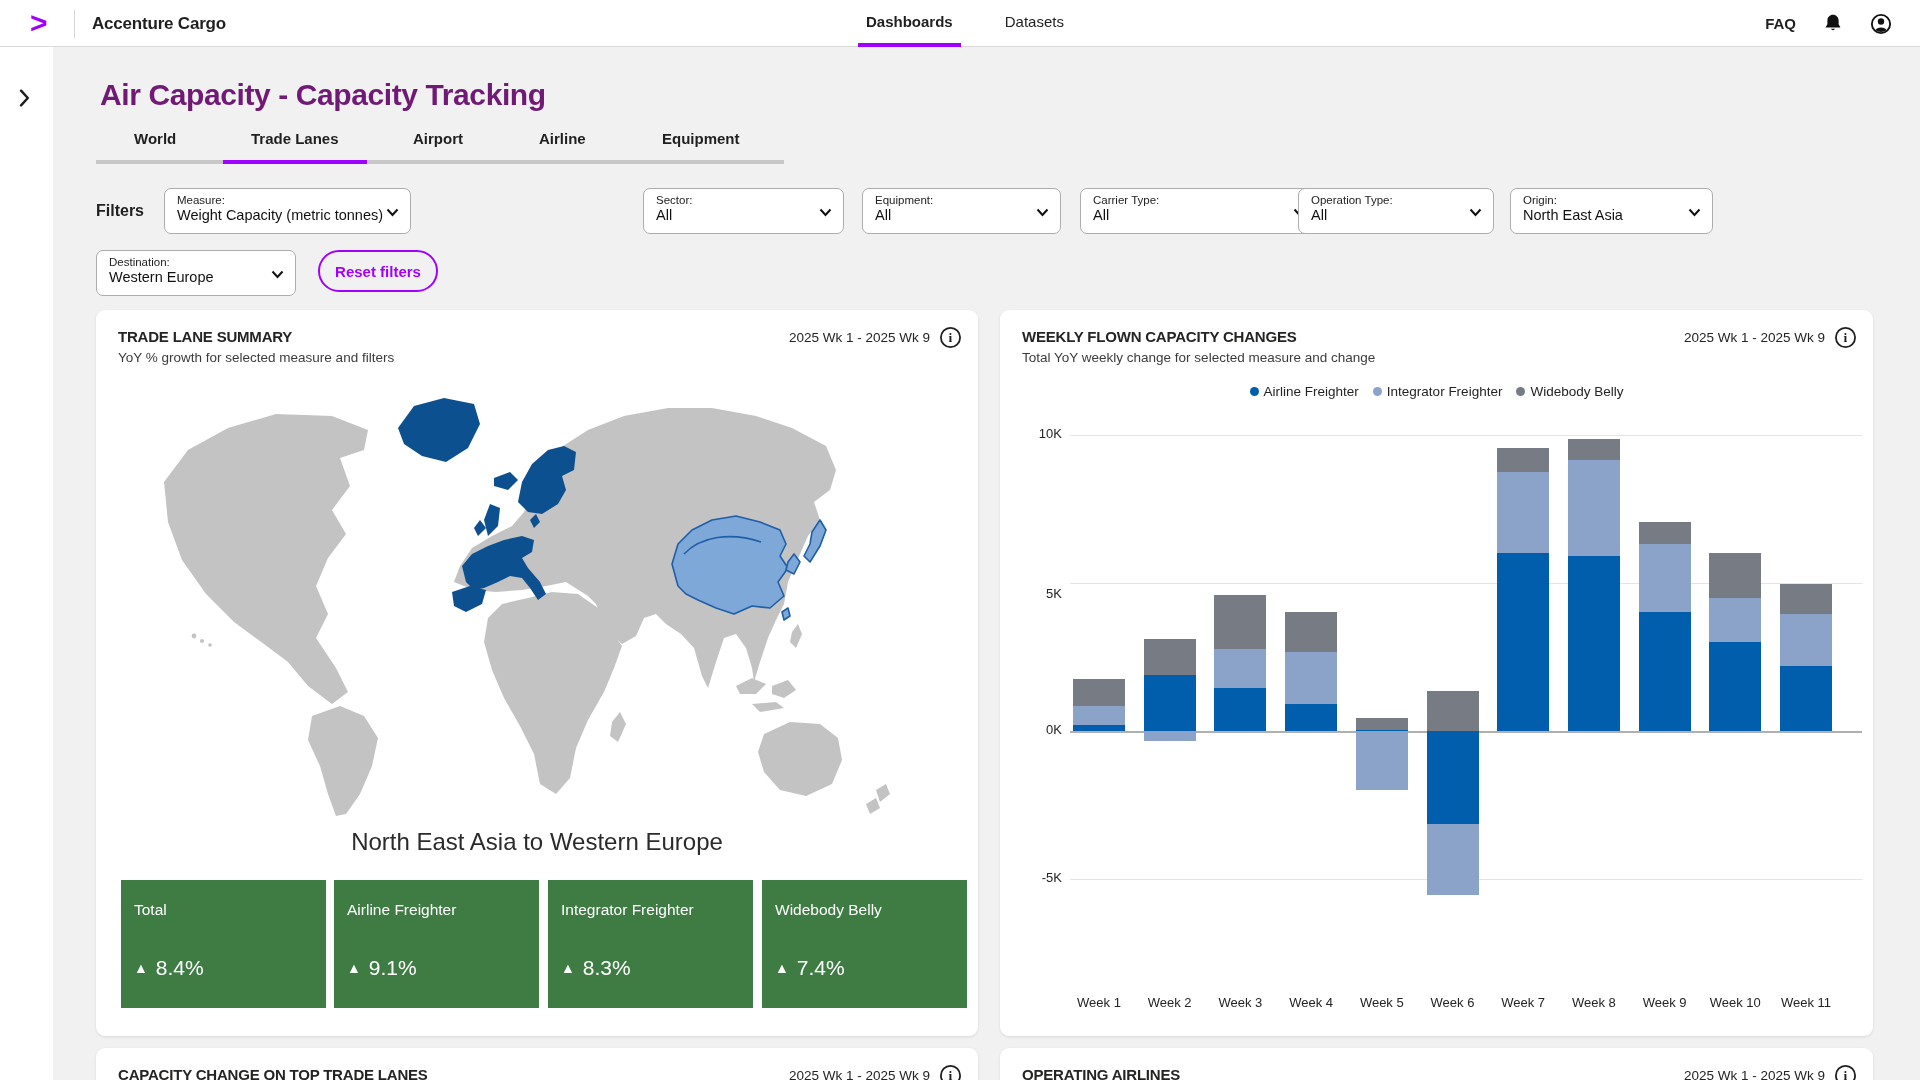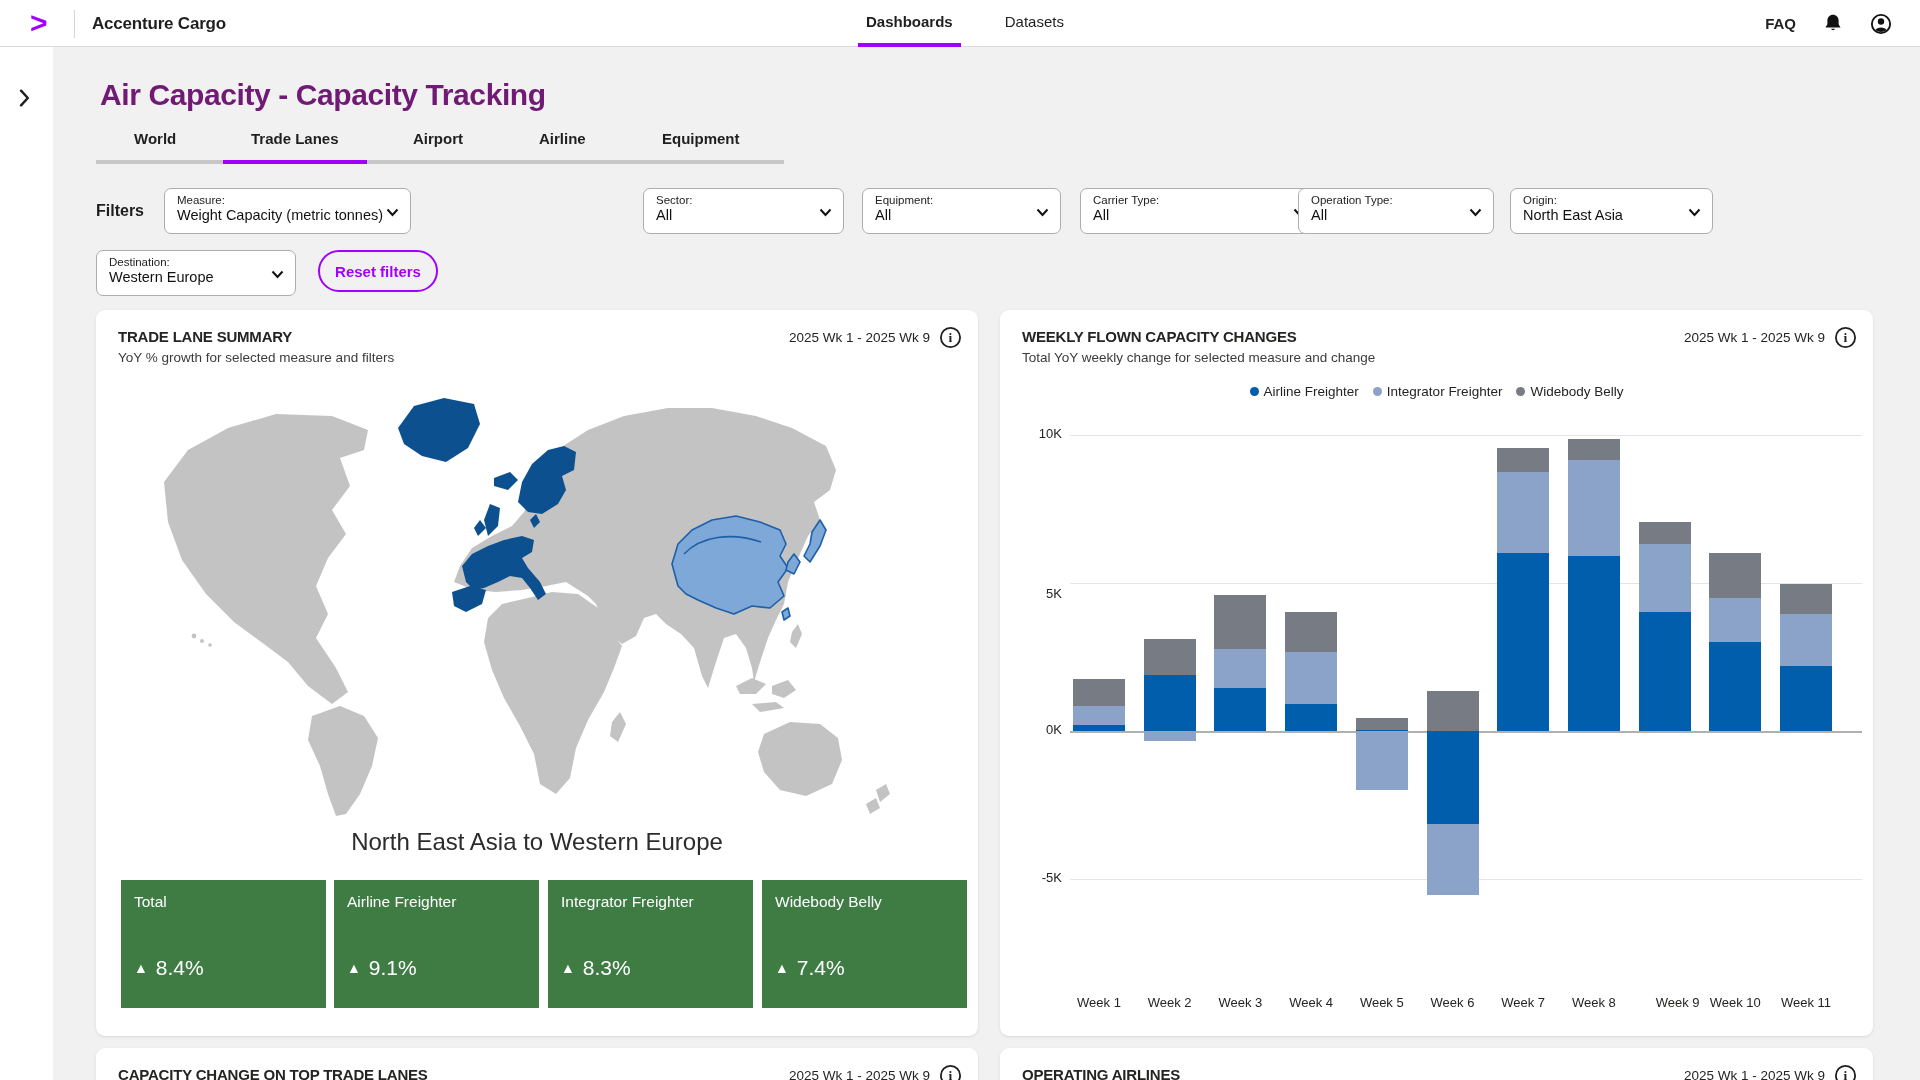--- a/index.html
+++ b/index.html
@@ -55,21 +55,21 @@
   #card-airlines  { left:1000px; top:1048px; width:873px; height:120px; }
   .card-title { position:absolute; left:22px; top:18px; font-size:15px; font-weight:800; letter-spacing:-0.2px; color:#252423; }
   .card-sub   { position:absolute; left:22px; top:40px; font-size:13.5px; color:#3b3b3b; }
   .card-daterow { position:absolute; right:16px; top:16px; display:flex; align-items:center; gap:9px; }
   .card-date { font-size:13.5px; color:#252423; }
   .info-icon { width:23px; height:23px; cursor:pointer; }
 
   
   #map-svg { position:absolute; left:40px; top:76px; width:800px; height:430px; }
   #map-caption { position:absolute; left:0; top:518px; width:100%; text-align:center; font-size:24px; color:#2b2b2b; }
-  .kpi { position:absolute; top:570px; width:205px; height:128px; background:#3E7C44; color:#fff; padding:13px 13px; }
+  .kpi { position:absolute; top:570px; width:205px; height:128px; background:#3E7C44; color:#fff; padding:21px 13px; }
   .kpi-label { font-size:15.5px; }
   .kpi-value-row { position:absolute; left:13px; top:76px; font-size:21px; display:flex; align-items:center; gap:8px; }
   .kpi-arrow { font-size:14px; }
 
   
   #chart-legend { position:absolute; left:0; top:74px; width:100%; display:flex; justify-content:center; gap:14px; }
   .legend-item { display:flex; align-items:center; gap:5px; cursor:pointer; }
   .legend-dot { width:9px; height:9px; border-radius:50%; }
   .legend-label { font-size:13.5px; color:#252423; }
   #weekly-chart-plot { position:absolute; left:0; top:0; width:873px; height:704px; }
@@ -315,21 +315,21 @@
         <div class="bar-seg" style="left: 497.2px; width: 52px; height: 81.51px; background: rgb(140, 163, 201); top: 161.65px;"></div>
         <div class="bar-seg" style="left: 497.2px; width: 52px; height: 23.712px; background: rgb(119, 124, 132); top: 137.938px;"></div>
         <div class="xtick" style="left: 488.2px;">Week 7</div>
         <div class="bar-seg" style="left: 567.9px; width: 52px; height: 174.876px; background: rgb(0, 94, 173); top: 246.124px;"></div>
         <div class="bar-seg" style="left: 567.9px; width: 52px; height: 96.33px; background: rgb(140, 163, 201); top: 149.794px;"></div>
         <div class="bar-seg" style="left: 567.9px; width: 52px; height: 20.748px; background: rgb(119, 124, 132); top: 129.046px;"></div>
         <div class="xtick" style="left: 558.9px;">Week 8</div>
         <div class="bar-seg" style="left: 638.6px; width: 52px; height: 118.56px; background: rgb(0, 94, 173); top: 302.44px;"></div>
         <div class="bar-seg" style="left: 638.6px; width: 52px; height: 68.172px; background: rgb(140, 163, 201); top: 234.268px;"></div>
         <div class="bar-seg" style="left: 638.6px; width: 52px; height: 22.23px; background: rgb(119, 124, 132); top: 212.038px;"></div>
-        <div class="xtick" style="left: 629.6px; text-align: right;">Week 9</div>
+        <div class="xtick" style="left: 629.6px;">Week 9</div>
         <div class="bar-seg" style="left: 709.3px; width: 52px; height: 88.92px; background: rgb(0, 94, 173); top: 332.08px;"></div>
         <div class="bar-seg" style="left: 709.3px; width: 52px; height: 44.46px; background: rgb(140, 163, 201); top: 287.62px;"></div>
         <div class="bar-seg" style="left: 709.3px; width: 52px; height: 44.46px; background: rgb(119, 124, 132); top: 243.16px;"></div>
         <div class="xtick" style="left: 700.3px;">Week 10</div>
         <div class="bar-seg" style="left: 780px; width: 52px; height: 65.208px; background: rgb(0, 94, 173); top: 355.792px;"></div>
         <div class="bar-seg" style="left: 780px; width: 52px; height: 51.87px; background: rgb(140, 163, 201); top: 303.922px;"></div>
         <div class="bar-seg" style="left: 780px; width: 52px; height: 29.64px; background: rgb(119, 124, 132); top: 274.282px;"></div>
         <div class="xtick" style="left: 771px;">Week 11</div>
       </div>
   </div>

